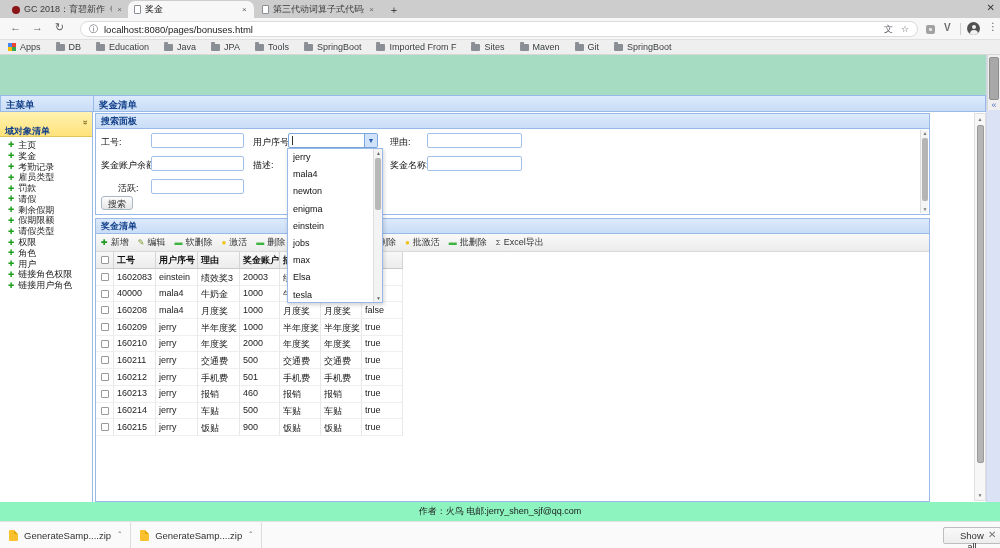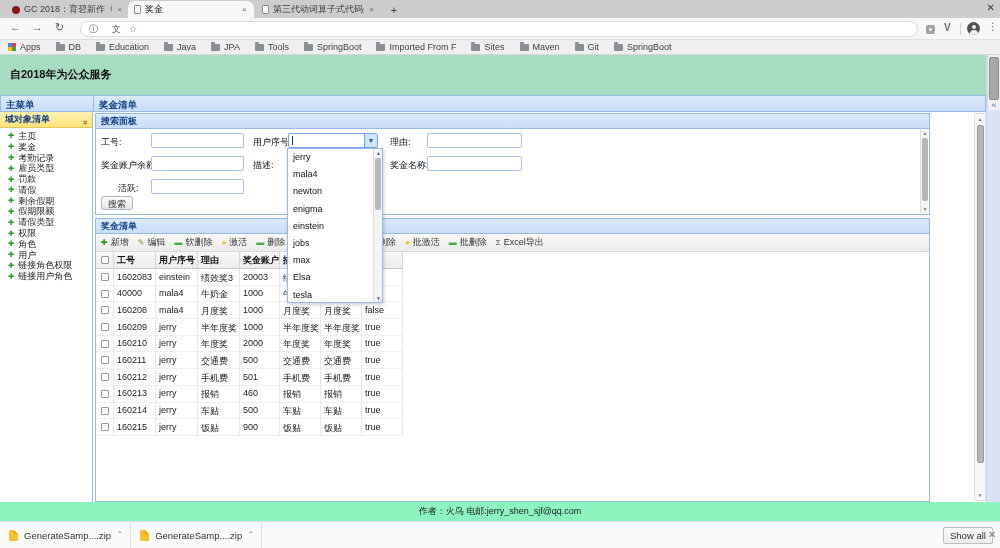--- a/index.html
+++ b/index.html
@@ -50,21 +50,21 @@
   .west-head{left:0;top:95px;width:107px}
   .center-head{left:93px;top:95px;width:893px}
   .phead .tool{float:right;color:#4a6fb8;font-weight:normal}
 
   .right-strip{left:986px;top:55px;width:14px;height:447px;background:#dbe2f6;border-left:1px solid #cfd6ea}
   .rs-track{position:absolute;left:0;top:0;width:14px;height:55px;background:#efefef;border-left:1px solid #d8d8d8}
   .rs-thumb{position:absolute;left:2px;top:2px;width:10px;height:43px;background:#a8a8a8;border:1px solid #8e8e8e;border-radius:2px}
   .rs-step{position:absolute;left:1px;top:45px;width:12px;height:11px;color:#5b79c4;font-size:9px;line-height:11px;text-align:center}
 
   .sidebar{left:0;top:112px;width:93px;height:390px;background:#fff;border-right:1px solid #99b9e8}
-  .acc-head{height:16px;background:linear-gradient(#fff3b2,#ffe27a);border-bottom:1px solid #e3c75a;color:#15428b;font-weight:bold;font-size:9px;line-height:15px;padding:0 5px;position:relative}
+  .acc-head{height:16px;background:linear-gradient(#fff3b2,#ffe27a);border-bottom:1px solid #e3c75a;color:#15428b;font-weight:bold;font-size:9px;line-height:15px;padding:12px 5px;position:relative}
   .acc-head .chev{position:absolute;right:4px;top:3px;color:#8a6d1f;transform:rotate(-90deg);font-size:9px}
   .menu{padding-top:3px}
   .s-item{display:flex;align-items:center;height:10.8px;font-size:9px;color:#222;white-space:nowrap}
   .plus{color:#22a022;font-size:7.5px;margin:0 4px 0 8px;line-height:8px}
 
   .page-main{left:93px;top:112px;width:893px;height:444px;background:#fff}
 
   .panelbox{position:absolute;border:1px solid #99b9e8;background:#fff}
   .panelbox .ph{background:linear-gradient(#dceafc,#c9ddf6);border-bottom:1px solid #99b9e8;color:#15428b;font-weight:bold;font-size:9px;height:15px;line-height:14px;padding:0 5px}
 
@@ -108,21 +108,21 @@
 
   .footer{left:0;top:502px;width:1000px;height:19px;background:#8df3bf;text-align:center;font-size:9px;color:#1c1c1c;line-height:19px}
 
   
   .shelf{left:0;top:521px;width:1000px;height:27px;background:#fafafa;border-top:1px solid #e2e2e2;display:flex;align-items:center}
   .chip{display:flex;align-items:center;height:27px;padding:0 9px;font-size:9.5px;color:#333;white-space:nowrap}
   .zip{width:9px;height:11px;background:#fbc02d;border-radius:1px;margin-right:6px;position:relative}
   .zip::before{content:"";position:absolute;right:0;top:0;border:2px solid #fff;border-left-color:#e0a800;border-bottom-color:#e0a800;width:0;height:0}
   .chip .caret{margin-left:7px;color:#777;font-size:9px}
   .chip-sep{width:1px;height:27px;background:#dcdcdc}
-  .show-all{position:absolute;left:943px;top:5px;height:17px;padding:2px 6px;font-size:9.5px;color:#333;background:linear-gradient(#f9f9f9,#ededed);border:1px solid #bdbdbd;border-radius:2px;font-family:inherit}
+  .show-all{position:absolute;left:943px;top:5px;height:17px;padding:2px 16px;font-size:9.5px;color:#333;background:linear-gradient(#f9f9f9,#ededed);border:1px solid #bdbdbd;border-radius:2px;font-family:inherit}
   .shelf-close{position:absolute;left:988px;top:7px;color:#777;font-size:10px}
 </style>
 </head>
 <body>
 
 <div class="abs tabstrip">
   <div class="tab" style="width:122px;margin-left:6px">
     <span class="favicon-red"></span>
     <span class="title">GC 2018：育碧新作《纪元</span>
     <span class="tab-close">×</span>
@@ -140,20 +140,21 @@
   <div class="newtab">+</div>
   <div class="win-close">✕</div>
 </div>
 
 <div class="abs navbar">
   <span class="nav-ico" style="left:10px">←</span>
   <span class="nav-ico" style="left:32px">→</span>
   <span class="nav-ico" style="left:55px">↻</span>
   <div class="urlbar">
     <span class="info">ⓘ</span>
+    <span class="url">localhost:8080/pages/bonuses.html</span>
     <span class="act">文</span>
     <span class="act">☆</span>
   </div>
   <span class="ext-blob"></span>
   <span class="ext-v">V</span>
   <span class="nav-div"></span>
   <span class="avatar"></span>
   <span class="dots">⋮</span>
 </div>
 
@@ -220,21 +221,20 @@
       </span>
 
       <span class="bm">
         <span class="folder"></span>
         <span>SpringBoot</span>
       </span>
     </span>
 </div>
 
 <div class="abs green-header">
-  <div class="t2">自2018年为公众服务</div>
 </div>
 
 <div class="abs right-strip">
   <div class="rs-track"></div>
   <div class="rs-thumb"></div>
   <div class="rs-step">«</div>
 </div>
 
 <div class="abs phead west-head">
   <span>主菜单</span>

